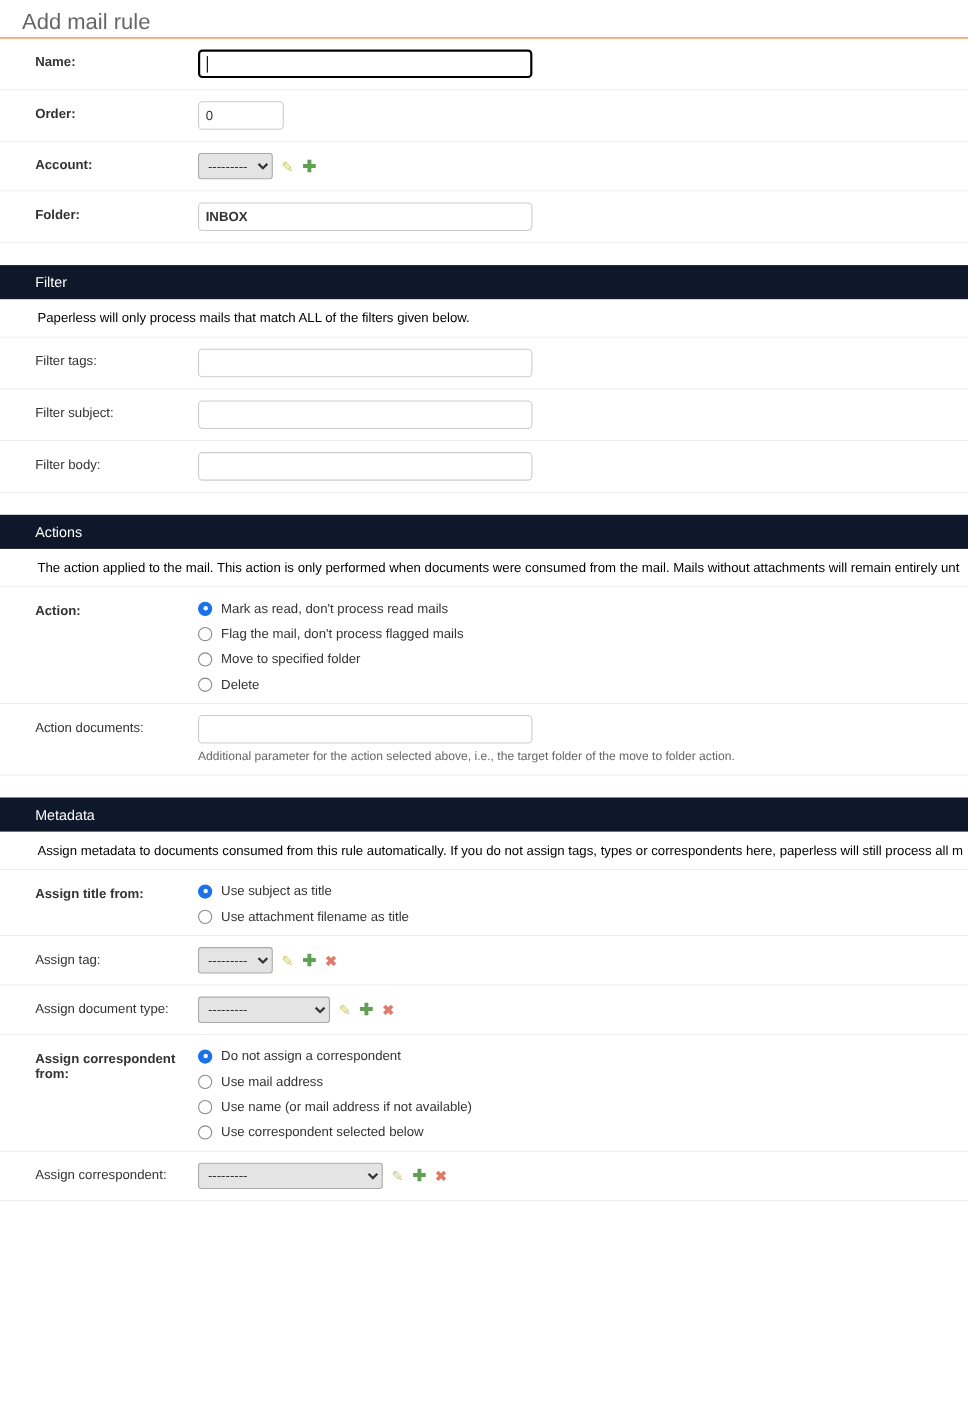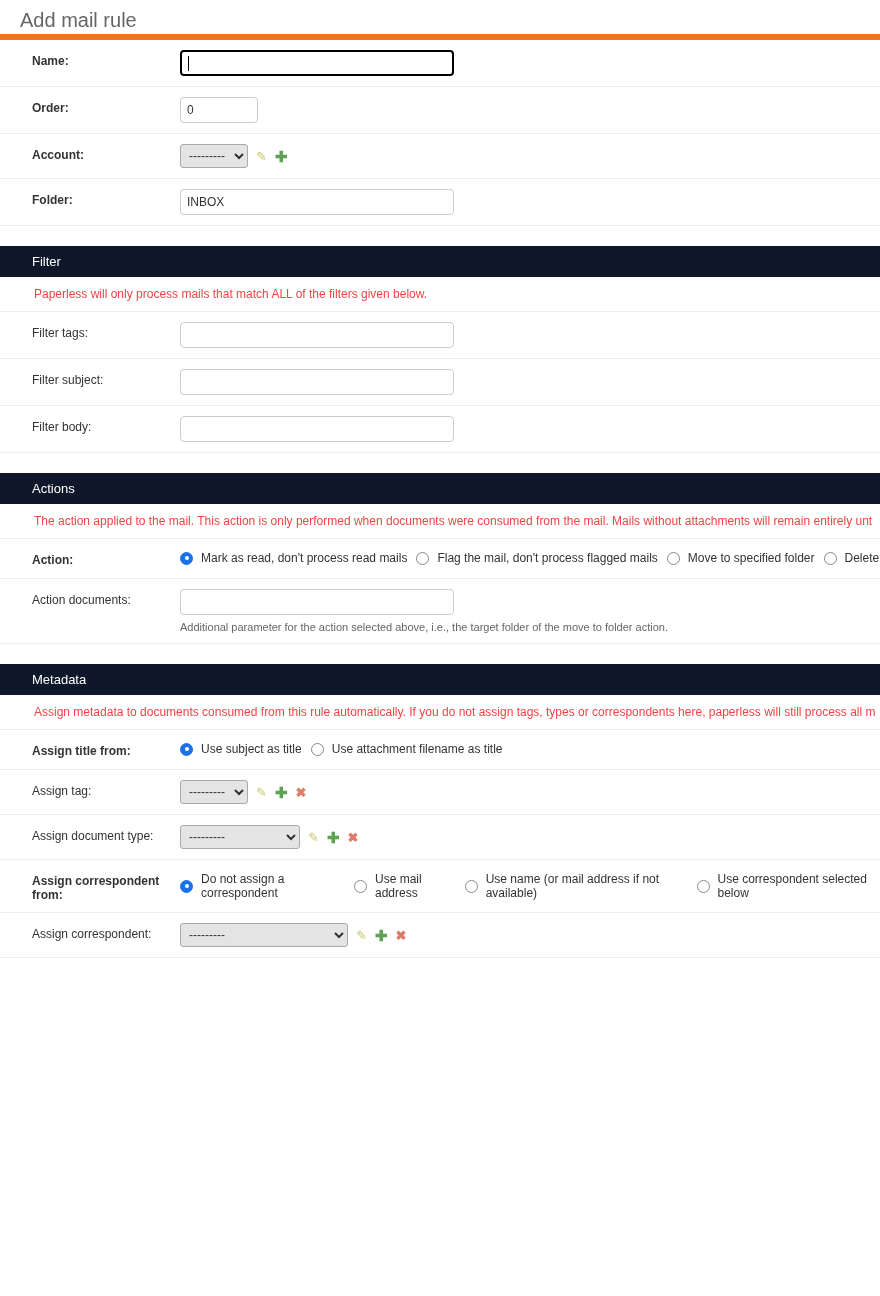--- a/index.html
+++ b/index.html
@@ -29,21 +29,21 @@
   .form-section {
     width: 100%;
   }
   .row {
     display: flex;
     align-items: flex-start;
     border-bottom: 1px solid #eee;
     padding: 10px 0 10px 0;
     min-height: 40px;
   }
-  .row.first { border-top: 6px solid #f97316; }
+  .row.first { border-top: 1px solid #f97316; }
   .row .label {
     width: 180px;
     flex: 0 0 180px;
     padding-left: 32px;
     padding-top: 4px;
     font-size: 12px;
     color: #333;
   }
   .row .label.bold { font-weight: bold; }
   .row .field {
@@ -53,21 +53,21 @@
   input[type="text"] {
     font-family: "Liberation Sans", sans-serif;
     font-size: 12px;
     padding: 5px 6px;
     border: 1px solid #ccc;
     border-radius: 4px;
     color: #333;
     background: #fff;
     height: 26px;
   }
-  input.wide { width: 274px; }
+  input.wide { width: 304px; font-weight: bold; }
   input.narrow { width: 78px; }
   input.focused {
     border: 2px solid #000;
     box-shadow: none;
   }
   select {
     font-family: "Liberation Sans", sans-serif;
     font-size: 12px;
     border: 1px solid #aaa;
     border-radius: 3px;
@@ -93,32 +93,32 @@
   .section-header {
     background: #0f172a;
     color: #fff;
     font-size: 13px;
     padding: 8px 0 8px 32px;
     margin-top: 20px;
     font-weight: normal;
   }
   .section-desc {
     font-size: 12px;
-    color: #ef4444;
+    color: #000000;
     padding: 10px 0 10px 34px;
     border-bottom: 1px solid #eee;
     white-space: nowrap;
     overflow: hidden;
   }
   .help-text {
     font-size: 11px;
     color: #666;
     margin-top: 6px;
   }
-  .radio-group { display: flex; gap: 9px; padding-top: 2px; }
+  .radio-group { display: flex; flex-direction: column; gap: 9px; padding-top: 2px; }
   .radio-item { display: flex; align-items: center; gap: 8px; }
   .radio {
     width: 13px; height: 13px; border-radius: 50%;
     border: 1px solid #8a8a8a; background: #fff;
     flex: 0 0 13px; position: relative;
   }
   .radio.checked {
     background: #1b72e8;
     border-color: #1b72e8;
   }

